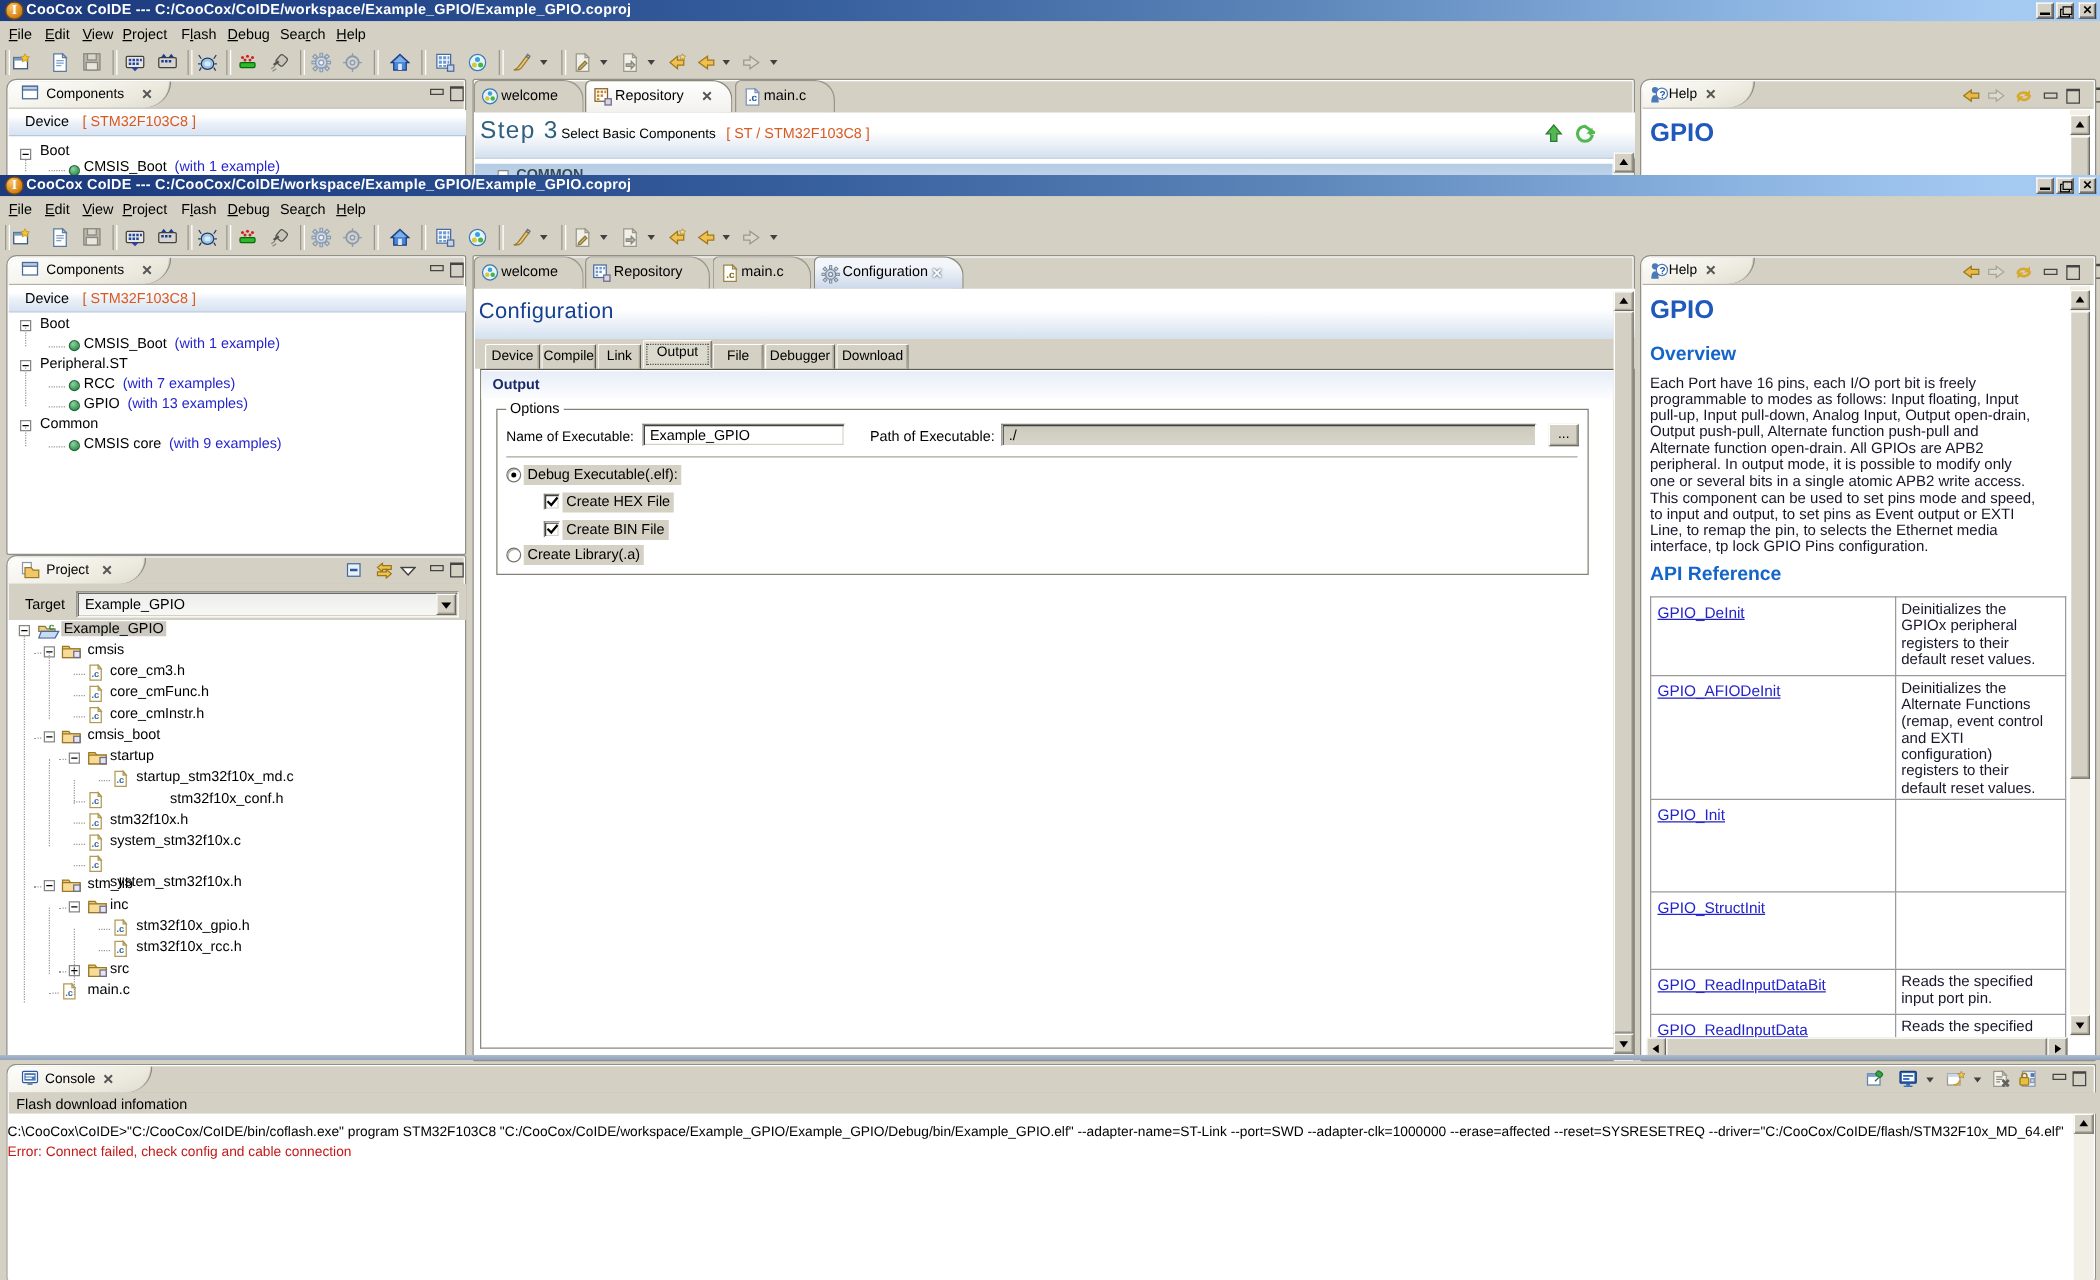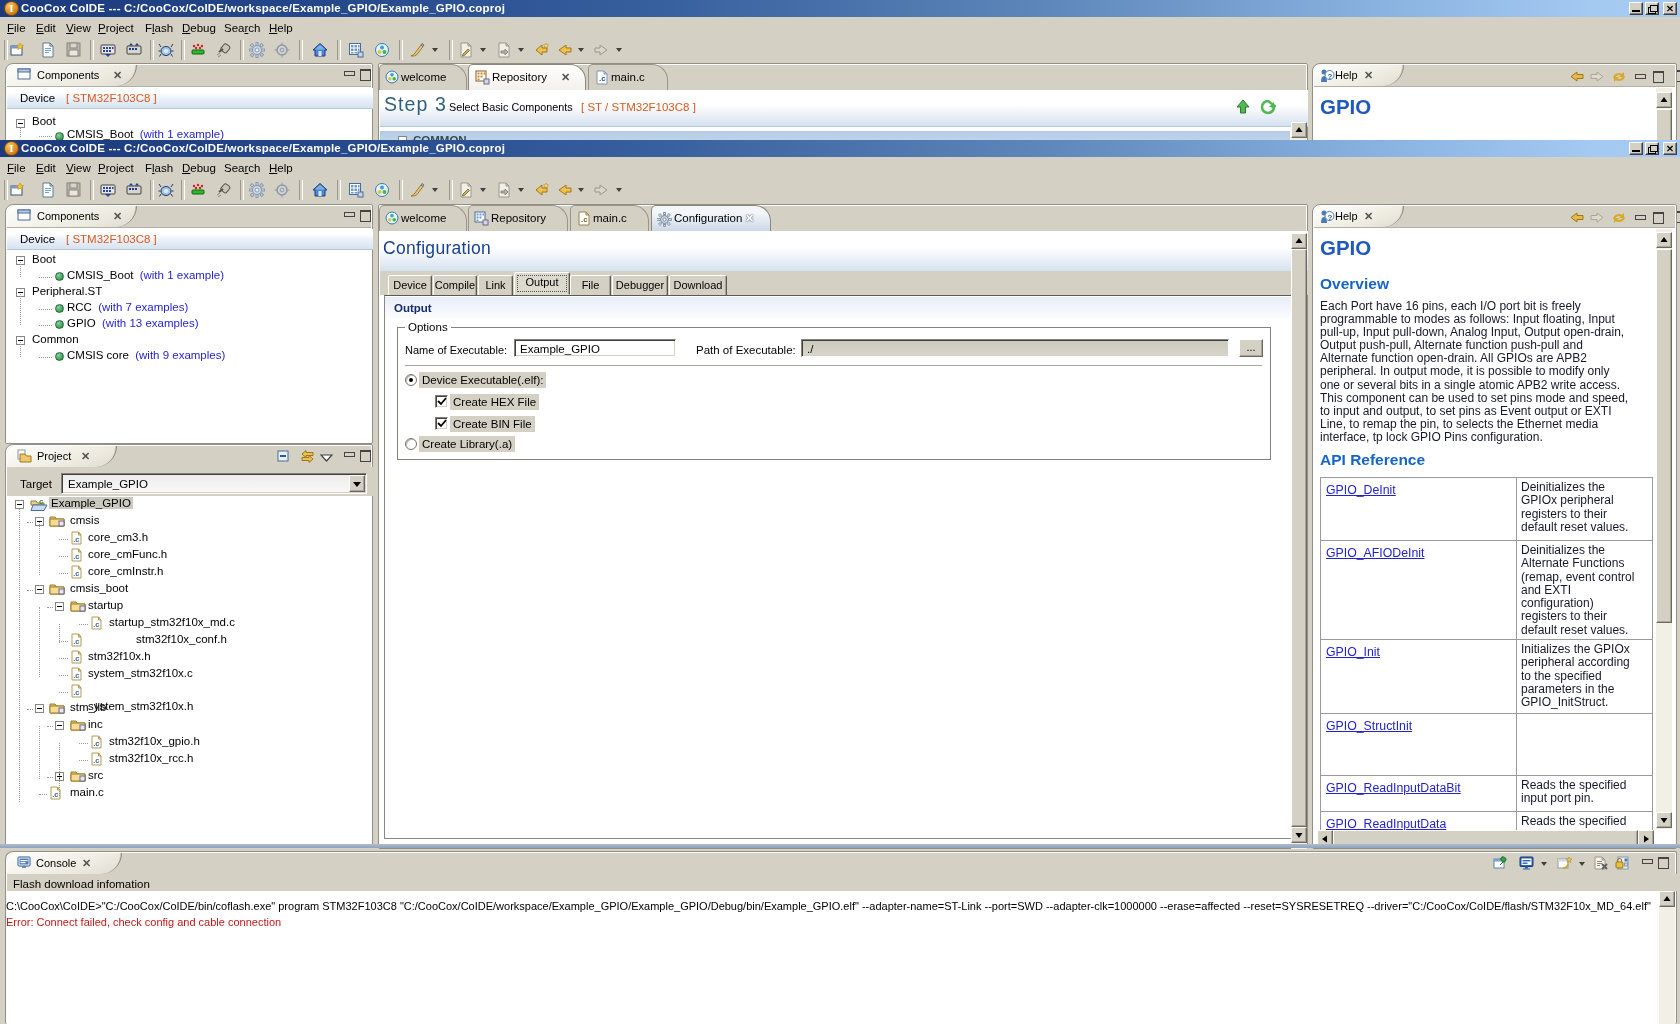--- a/index.html
+++ b/index.html
@@ -854,21 +854,21 @@
 <div class="inp" style="left:135px;top:134px;width:162px;height:18px;"></div>
 <div class="a" style="left:141px;top:138px;font-size:11.5px;">Example_GPIO</div>
 <div class="a" style="left:317px;top:139px;font-size:11.5px;">Path of Executable:</div>
 <div class="inp" style="left:422px;top:134px;width:428px;height:18px;background:linear-gradient(#cbc8bc,#d8d5ca);"></div>
 <div class="a" style="left:428px;top:138px;font-size:11.5px;">./</div>
 <div class="a" style="left:860px;top:134px;width:24px;height:18px;background:#d4d0c4;border:1px solid;border-color:#fff #6c6a60 #6c6a60 #fff;box-shadow:inset -1px -1px 0 #a8a599;box-sizing:border-box;text-align:center;line-height:14px;">...</div>
 <div class="a" style="left:26px;top:160px;width:857px;height:1px;background:#a8a69a;"></div>
 <div class="rad" style="left:26px;top:169px;">
         <span style="position:absolute;left:3px;top:3px;width:4px;height:4px;border-radius:50%;background:#000;"></span>
       </div>
-<div class="a hl" style="left:40px;top:167px;font-size:11.5px;padding:2px 3px;">Device Executable(.elf):</div>
+<div class="a hl" style="left:40px;top:167px;font-size:11.5px;padding:2px 3px;">Debug Executable(.elf):</div>
 <div class="cbx" style="left:56px;top:190px;">
         <svg width="11" height="11" style="position:absolute;left:0;top:0;">
           <path d="M2 5 l3 3 5-6" stroke="#000" stroke-width="1.8" fill="none"></path>
         </svg>
       </div>
 <div class="a hl" style="left:71px;top:189px;font-size:11.5px;padding:2px 3px;">Create HEX File</div>
 <div class="cbx" style="left:56px;top:212px;">
         <svg width="11" height="11" style="position:absolute;left:0;top:0;">
           <path d="M2 5 l3 3 5-6" stroke="#000" stroke-width="1.8" fill="none"></path>
         </svg>
@@ -923,21 +923,20 @@
 <div class="a htx" style="left:208px;top:276px;width:132px;line-height:13.3px;">Deinitializes the<br>GPIOx peripheral<br>registers to their<br>default reset values.</div>
 <div class="a" style="left:7px;top:335px;width:333px;height:0;border-top:1px solid #9a9a9a;"></div>
 <div class="a" style="left:7px;top:335px;width:196px;height:99px;border-left:1px solid #9a9a9a;box-sizing:border-box;"></div>
 <div class="a" style="left:203px;top:335px;width:137px;height:99px;border-left:1px solid #9a9a9a;border-right:1px solid #9a9a9a;box-sizing:border-box;"></div>
 <div class="a hlink" style="left:13px;top:341px;">GPIO_AFIODeInit</div>
 <div class="a htx" style="left:208px;top:339px;width:132px;line-height:13.3px;">Deinitializes the<br>Alternate Functions<br>(remap, event control<br>and EXTI<br>configuration)<br>registers to their<br>default reset values.</div>
 <div class="a" style="left:7px;top:434px;width:333px;height:0;border-top:1px solid #9a9a9a;"></div>
 <div class="a" style="left:7px;top:434px;width:196px;height:74px;border-left:1px solid #9a9a9a;box-sizing:border-box;"></div>
 <div class="a" style="left:203px;top:434px;width:137px;height:74px;border-left:1px solid #9a9a9a;border-right:1px solid #9a9a9a;box-sizing:border-box;"></div>
 <div class="a hlink" style="left:13px;top:440px;">GPIO_Init</div>
-<div class="a htx" style="left:208px;top:438px;width:132px;line-height:13.3px;">Initializes the GPIOx<br>peripheral according<br>to the specified<br>parameters in the<br>GPIO_InitStruct.</div>
 <div class="a" style="left:7px;top:508px;width:333px;height:0;border-top:1px solid #9a9a9a;"></div>
 <div class="a" style="left:7px;top:508px;width:196px;height:62px;border-left:1px solid #9a9a9a;box-sizing:border-box;"></div>
 <div class="a" style="left:203px;top:508px;width:137px;height:62px;border-left:1px solid #9a9a9a;border-right:1px solid #9a9a9a;box-sizing:border-box;"></div>
 <div class="a hlink" style="left:13px;top:514px;">GPIO_StructInit</div>
 <div class="a" style="left:7px;top:570px;width:333px;height:0;border-top:1px solid #9a9a9a;"></div>
 <div class="a" style="left:7px;top:570px;width:196px;height:36px;border-left:1px solid #9a9a9a;box-sizing:border-box;"></div>
 <div class="a" style="left:203px;top:570px;width:137px;height:36px;border-left:1px solid #9a9a9a;border-right:1px solid #9a9a9a;box-sizing:border-box;"></div>
 <div class="a hlink" style="left:13px;top:576px;">GPIO_ReadInputDataBit</div>
 <div class="a htx" style="left:208px;top:574px;width:132px;line-height:13.3px;">Reads the specified<br>input port pin.</div>
 <div class="a" style="left:7px;top:606px;width:333px;height:0;border-top:1px solid #9a9a9a;"></div>

